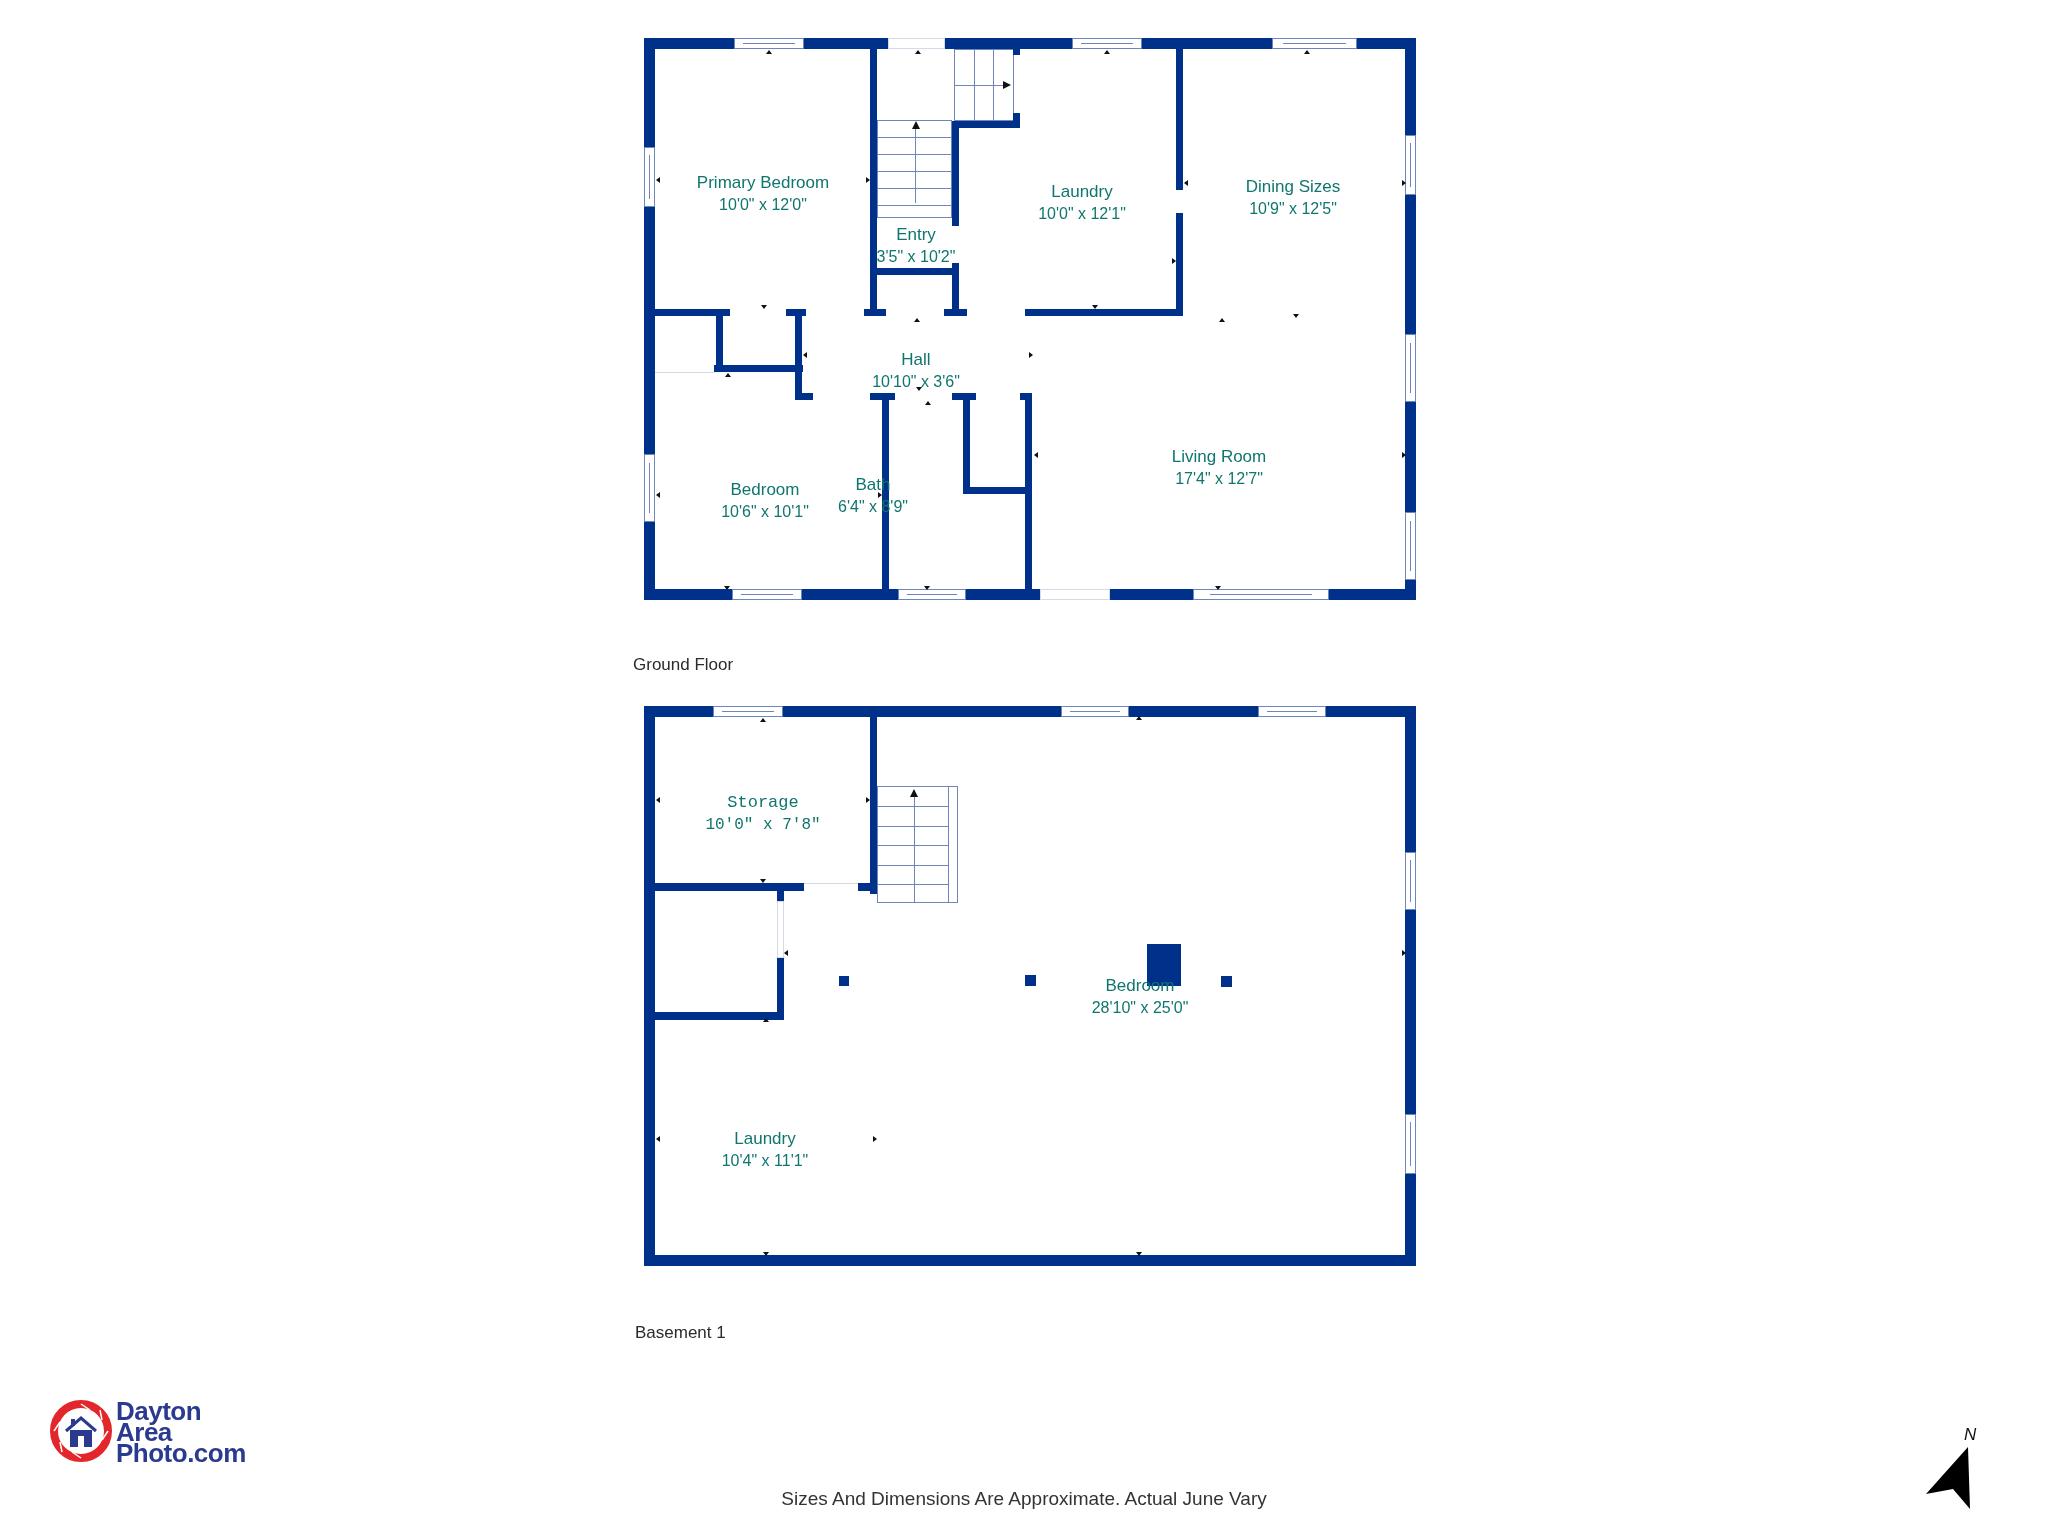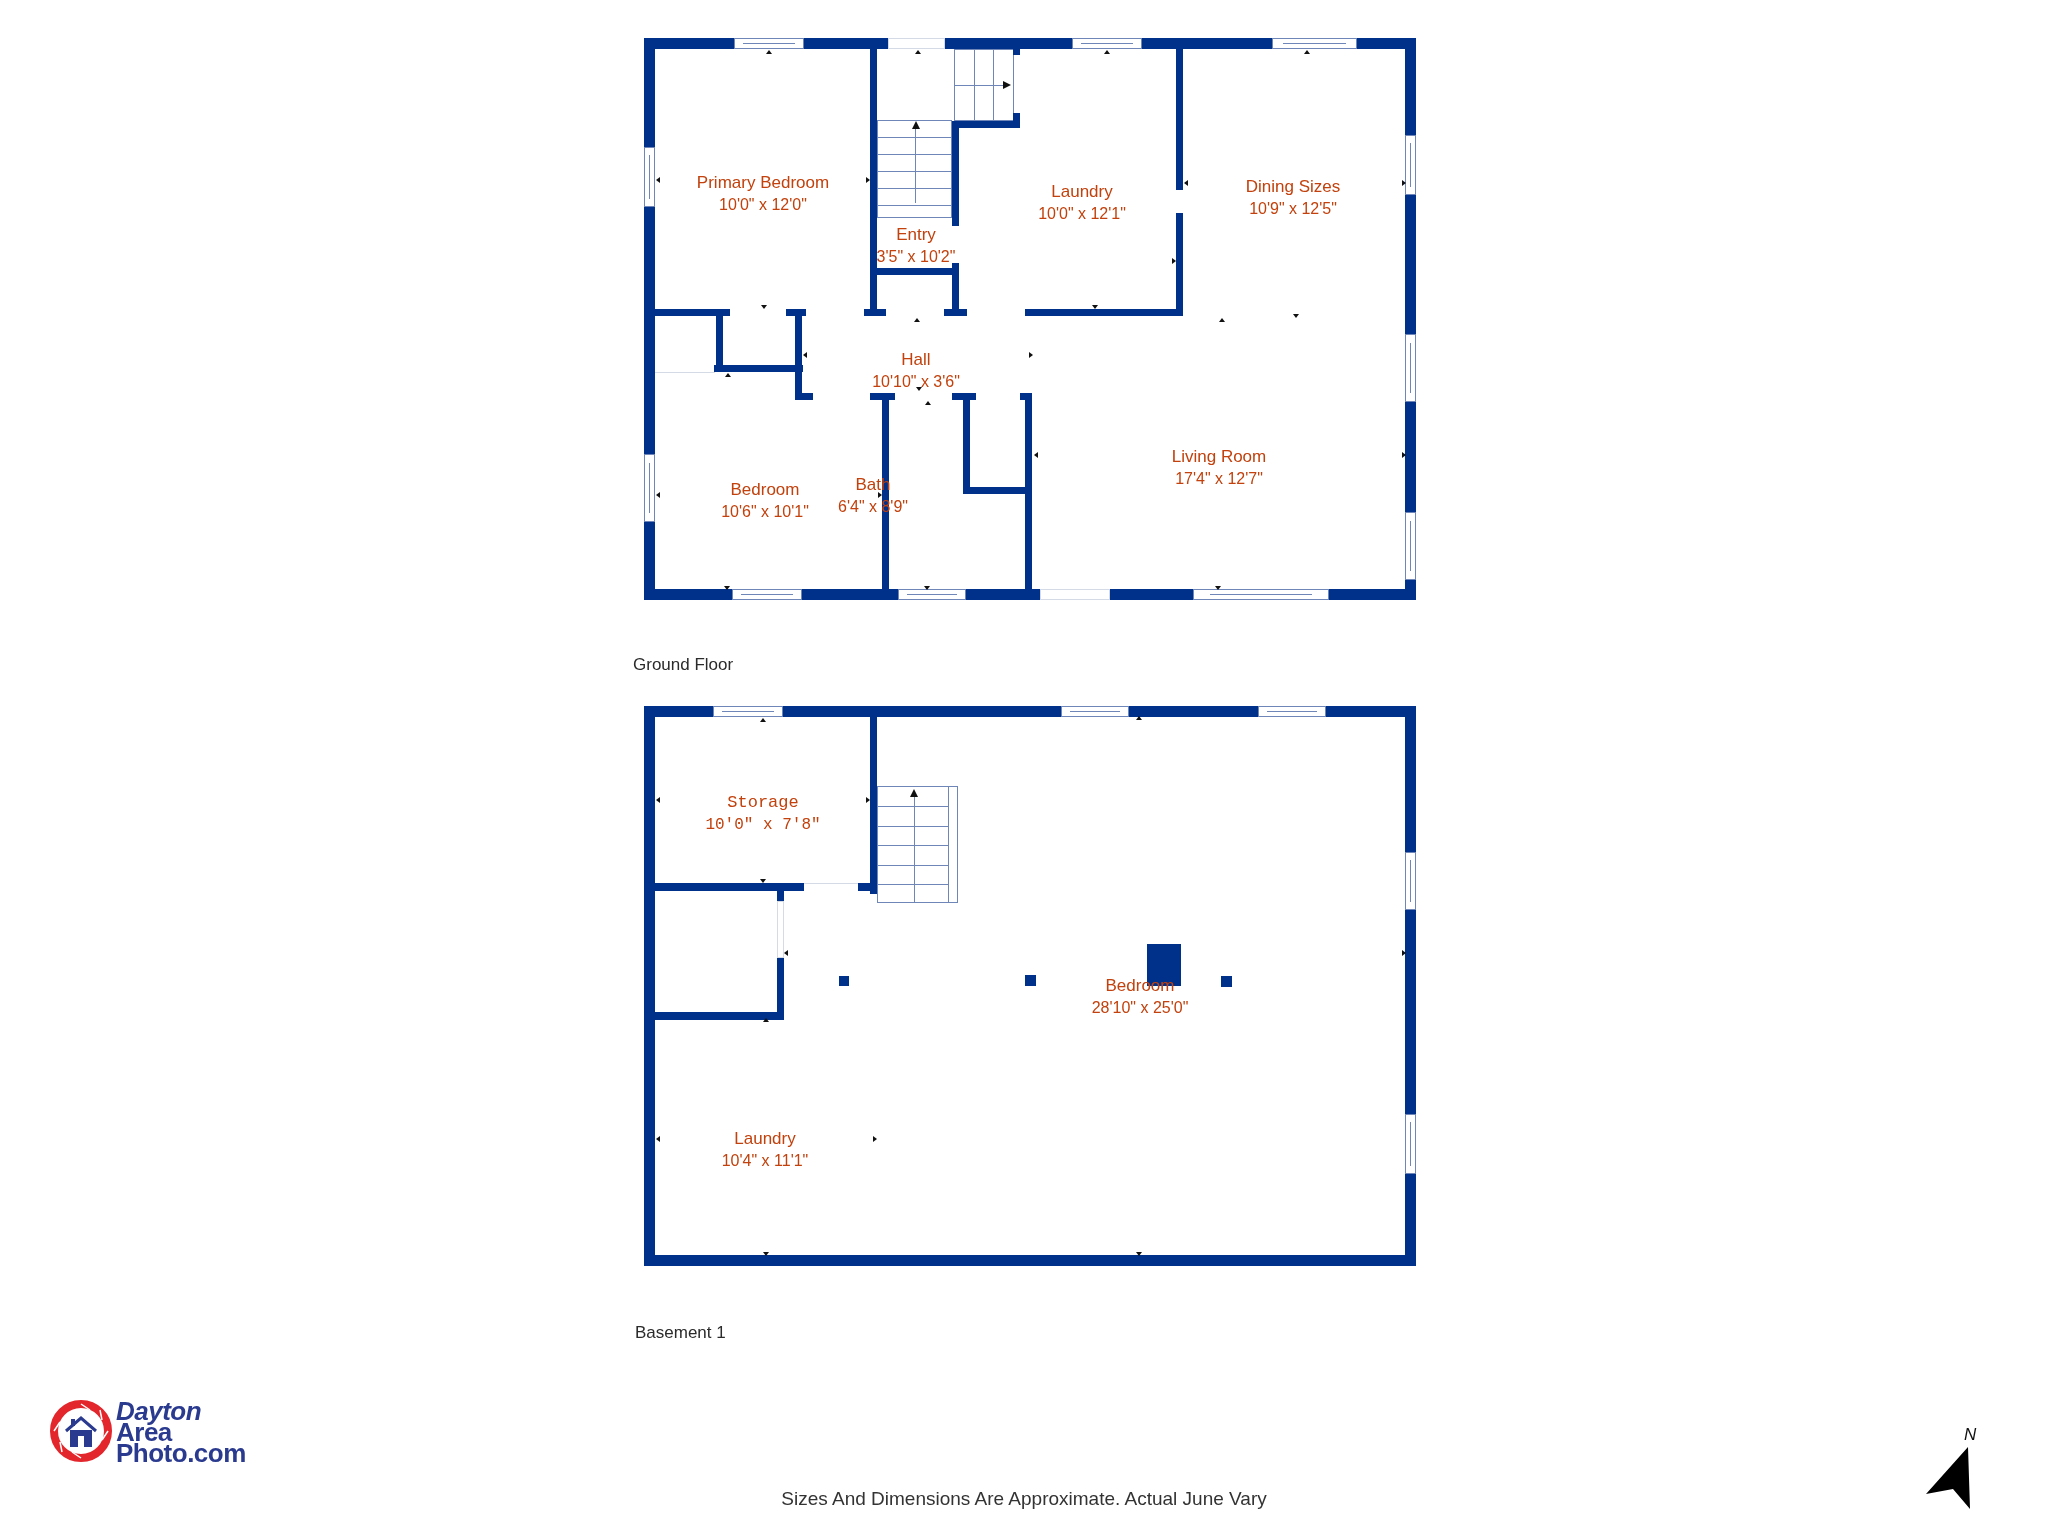--- a/index.html
+++ b/index.html
@@ -4,21 +4,21 @@
 <style>
   html, body { margin: 0; padding: 0; background: #ffffff; }
   body { width: 2048px; height: 1536px; position: relative; overflow: hidden;
          font-family: "Liberation Sans", "DejaVu Sans", sans-serif; color: #222; }
   .abs { position: absolute; }
   .w { position: absolute; background: #00318a; }
   .win { position: absolute; background: #ffffff; border: 1.5px solid #6f86b8; box-sizing: border-box; }
   .win.h::after { content: ""; position: absolute; left: 12%; right: 12%; top: 45%; height: 0; border-top: 1.5px solid #6f86b8; }
   .win.v::after { content: ""; position: absolute; top: 12%; bottom: 12%; left: 45%; width: 0; border-left: 1.5px solid #6f86b8; }
   .gap { position: absolute; background: #ffffff; border: 1px solid #d5dbe6; box-sizing: border-box; }
-  .room-label { position: absolute; transform: translateX(-50%); text-align: center; font-size: 17px; line-height: 22px; color: #c2410c; white-space: nowrap; }
+  .room-label { position: absolute; transform: translateX(-50%); text-align: center; font-size: 17px; line-height: 22px; color: #0f766e; white-space: nowrap; }
   .room-label .dim { font-size: 16px; }
   .floor-label { position: absolute; font-size: 17px; color: #2b2b2b; }
   .stairs { position: absolute; border: 1px solid #6f86b8; box-sizing: border-box; background: #fff; }
   .stairs .step { position: absolute; background: #6f86b8; }
   .tri { position: absolute; width: 0; height: 0; }
   .tri.up { border-left: 3px solid transparent; border-right: 3px solid transparent; border-bottom: 4px solid #111; }
   .tri.down { border-left: 3px solid transparent; border-right: 3px solid transparent; border-top: 4px solid #111; }
   .tri.left { border-top: 3px solid transparent; border-bottom: 3px solid transparent; border-right: 4px solid #111; }
   .tri.right { border-top: 3px solid transparent; border-bottom: 3px solid transparent; border-left: 4px solid #111; }
   .disclaimer { position: absolute; left: 0; width: 2048px; top: 1488px; text-align: center; font-size: 19px; color: #333; }
@@ -243,21 +243,21 @@
       <line x1="31" y1="58" x2="22" y2="52"></line>
         <line x1="4" y1="31" x2="10" y2="22"></line>
       <line x1="50" y1="10" x2="52" y2="20"></line>
         <line x1="12" y1="52" x2="10" y2="42"></line>
     </g>
     <path d="M16 31 L31 18 L46 31" fill="none" stroke="#2a3a8f" stroke-width="3"></path>
     <rect x="20" y="30" width="22" height="17" fill="#2a3a8f"></rect>
     <rect x="28" y="36" width="6" height="11" fill="#ffffff"></rect>
     <rect x="21" y="19" width="4" height="7" fill="#2a3a8f"></rect>
   </svg>
-  <div class="logo-text" style="left:68px;top:3px;font-style:italic;">Dayton</div>
+  <div class="logo-text" style="left:68px;top:3px;">Dayton</div>
   <div class="logo-text" style="left:68px;top:24px;">Area</div>
   <div class="logo-text" style="left:68px;top:45px;">Photo.com</div>
 </div>
 
 <div class="disclaimer">Sizes And Dimensions Are Approximate. Actual June Vary</div>
 
 <div class="abs" style="left:1920px;top:1425px;width:60px;height:90px;">
   <div class="abs" style="left:44px;top:0px;font-size:17px;font-style:italic;color:#111;">N</div>
   <svg class="abs" style="left:0;top:18px;" width="60" height="72" viewBox="0 0 60 72">
     <path d="M48 4 L50 66 L33 46 L6 51 Z" fill="#000"></path>

